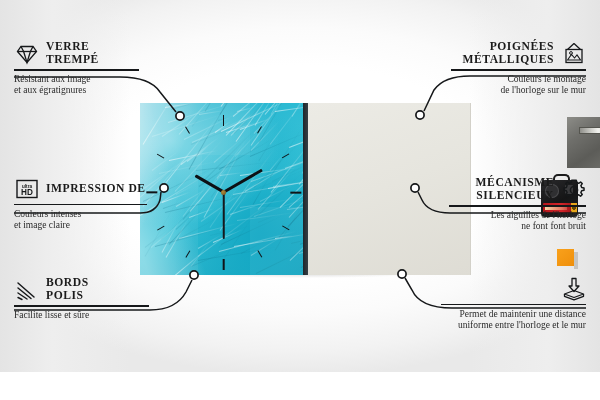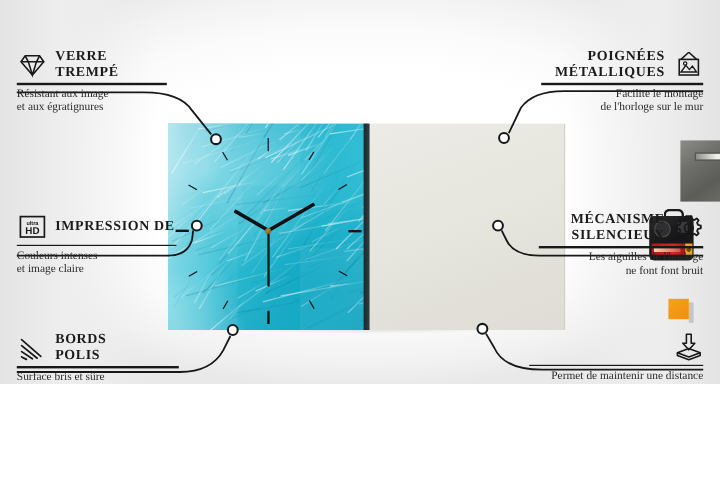--- a/index.html
+++ b/index.html
@@ -1,21 +1,21 @@
 <!DOCTYPE html>
 <html><head>
 <meta charset="utf-8">
 <style>
   html,body{margin:0;padding:0;}
   body{
     width:600px;height:400px;overflow:hidden;
     font-family:"Liberation Serif", serif;
     background:#ffffff;
   }
-  #stage{position:relative;width:600px;height:320px;overflow:hidden;
+  #stage{position:relative;width:600px;height:372px;overflow:hidden;
     background:
       radial-gradient(ellipse 62% 55% at 50% 46%, #ffffff 0%, #ffffff 52%, #fbfbfb 70%, #f2f2f2 88%, #e9e9e9 100%);
   }
   .vign{position:absolute;top:0;bottom:0;width:130px;pointer-events:none;}
   .vign.l{left:0;background:linear-gradient(to right,#e4e4e4 0%,#eeeeee 40%,rgba(255,255,255,0) 100%);}
   .vign.r{right:0;background:linear-gradient(to left,#e4e4e4 0%,#eeeeee 40%,rgba(255,255,255,0) 100%);}
 
   
   #photo{position:absolute;left:140px;top:103px;width:330px;height:172px;}
   #clock{position:absolute;left:0;top:0;width:167px;height:172px;overflow:hidden;
@@ -358,21 +358,21 @@
               <path d="M4,20.5 L8,22.5"></path>
         </g>
           </svg>
       </span>
       <span class="title">
         <span>BORDS</span><br><span>POLIS</span>
       </span>
     </div>
     <div class="rule"></div>
     <div class="desc">
-      <span>Surface bris et sûre</span>
+      <span>Facilite lisse et sûre</span>
     </div>
   </div>
 
   <div class="feat right" style="left:451px;top:40px;width:135px;">
     <div class="hdr">
       <span class="title">
         <span>POIGNÉES</span><br><span>MÉTALLIQUES</span>
       </span>
       <span class="ico">
         <svg viewBox="0 0 26 26" width="26" height="26">
@@ -380,21 +380,21 @@
           <path d="M13,2.5 L6.5,8.5 M13,2.5 L19.5,8.5"></path>
           <rect x="5" y="8.5" width="16" height="13"></rect>
           <path d="M6.5,19 L10.5,13.5 L13.5,17 L16,14 L19.5,19 Z" stroke-width="1.1"></path>
           <circle cx="10" cy="12" r="1.4" stroke-width="1"></circle>
         </g>
           </svg>
       </span>
     </div>
     <div class="rule"></div>
     <div class="desc">
-      <span>Facilite le montage</span><br><span>de l'horloge sur le mur</span>
+      <span>Couleurs le montage</span><br><span>de l'horloge sur le mur</span>
     </div>
   </div>
 
   <div class="feat right" style="left:449px;top:176px;width:137px;">
     <div class="hdr">
       <span class="title">
         <span>MÉCANISME</span><br><span>SILENCIEUX</span>
       </span>
       <span class="ico">
         <svg viewBox="0 0 26 26" width="26" height="26">
@@ -418,16 +418,16 @@
             <g fill="none" stroke="#16181a" stroke-width="1.3" stroke-linejoin="round">
           <path d="M11,2.5 L15,2.5 L15,10 L18,10 L13,15.5 L8,10 L11,10 Z"></path>
           <path d="M13,14.5 L22.5,18 L13,21.5 L3.5,18 Z"></path>
           <path d="M3.5,18 L3.5,20.3 L13,23.8 L22.5,20.3 L22.5,18"></path>
         </g>
           </svg>
       </span>
     </div>
     <div class="rule"></div>
     <div class="desc">
-      <span>Permet de maintenir une distance</span><br>
+      <span>Permet de maintenir une distance</span><br><span>uniforme entre l'horloge et le mur</span>
     </div>
   </div>
 </div>
 
 </body></html>

